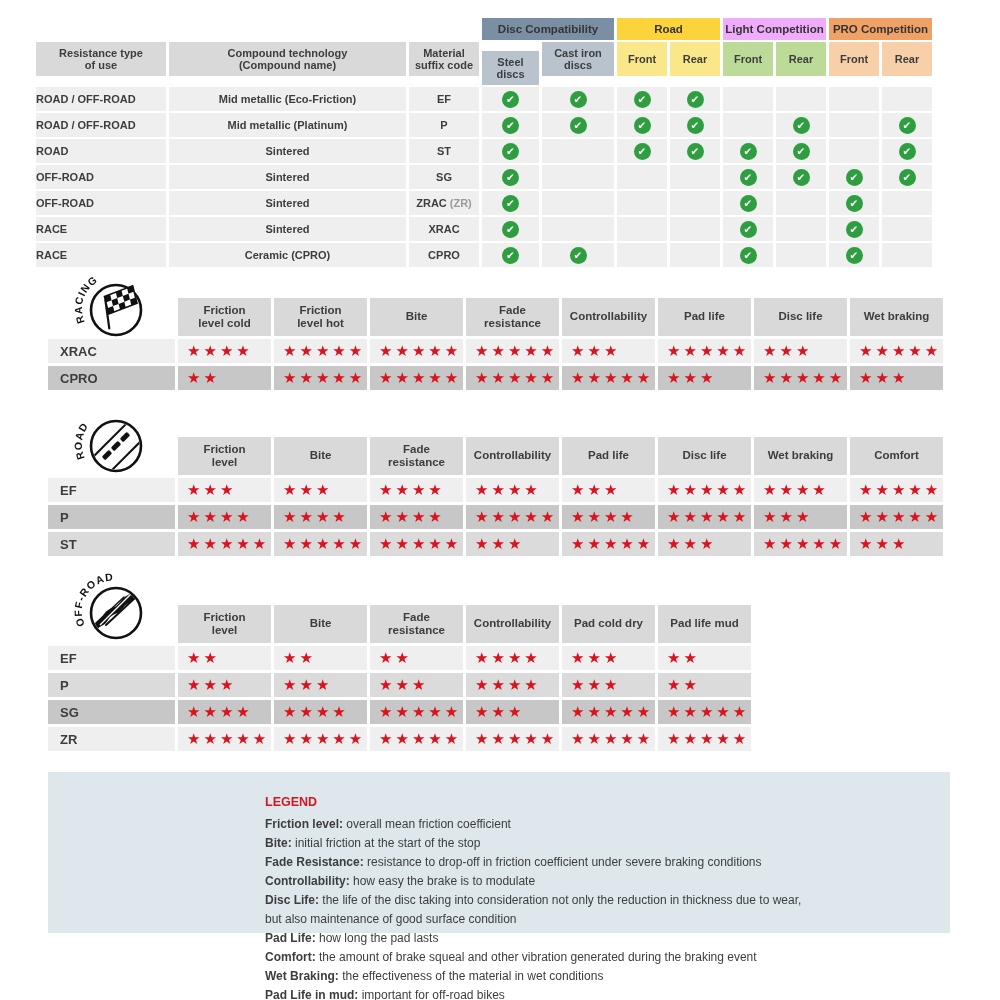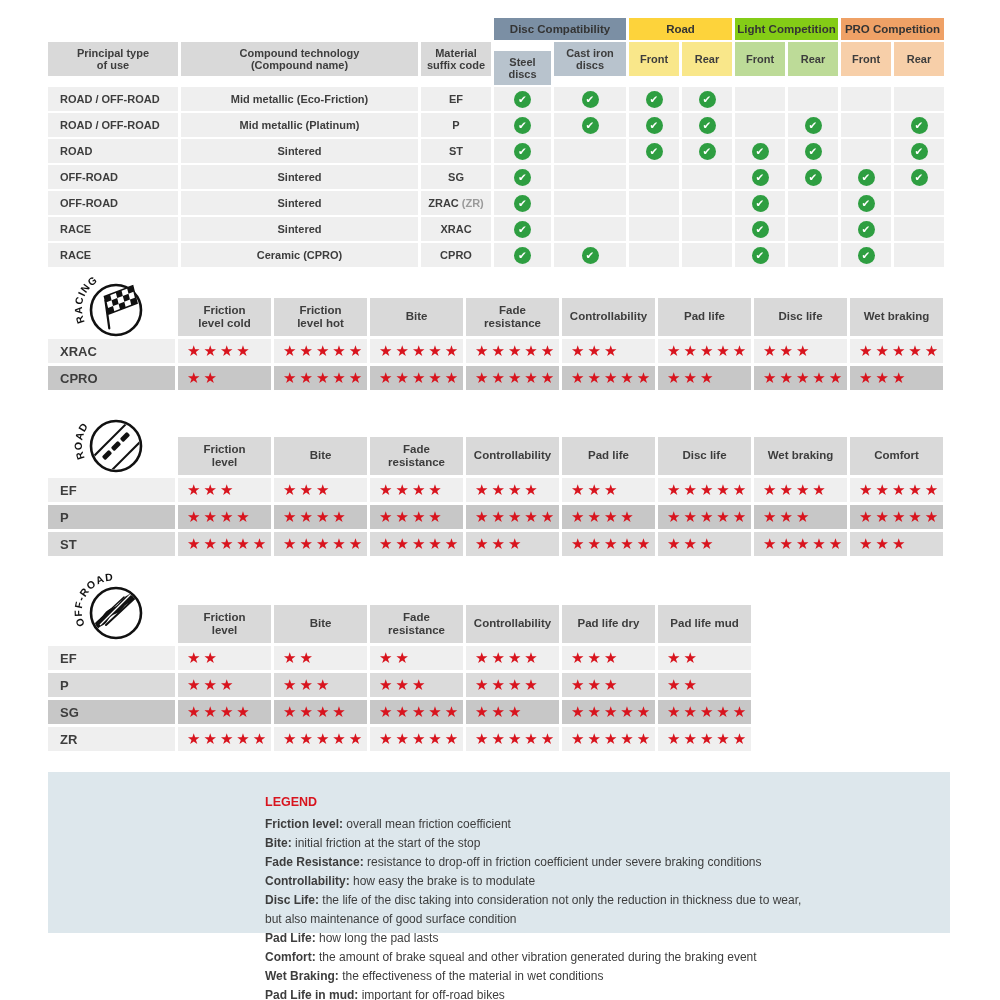--- a/index.html
+++ b/index.html
@@ -5,32 +5,32 @@
   html,body{margin:0;padding:0;}
   body{
     width:1000px;height:1000px;background:#ffffff;position:relative;
     font-family:"Liberation Sans", sans-serif;color:#3d3d3d;
     -webkit-font-smoothing:antialiased;
   }
   #app{position:absolute;inset:0;}
 
   
   .compat{
-    position:absolute;left:48px;top:18px;
+    position:absolute;left:36px;top:18px;
     display:grid;
     grid-template-columns:130px 237px 70px 57px 72px repeat(6,50px);
     column-gap:3px;row-gap:2px;
   }
   .cell{display:flex;align-items:center;justify-content:center;text-align:center;}
   .spacer{background:transparent;}
   .group-h{height:22px;font-size:11.5px;font-weight:700;color:#343434;grid-column:span 2;}
   .sub-h{height:34px;font-size:11px;font-weight:700;line-height:1.12;white-space:pre-line;}
   .hdr-gray{background:var(--header-gray);}
   .data-cell{height:24px;background:var(--row-light);font-size:11px;font-weight:700;}
-  .use-cell{justify-content:flex-start;padding-left:12px;text-align:left;}
+  .use-cell{justify-content:flex-start;text-align:left;}
   .code-note{color:#9a9a9a;margin-left:3px;font-weight:700;}
   .check{
     width:17px;height:17px;border-radius:50%;background:var(--check-green);
     color:#fff;font-size:10.5px;line-height:17px;text-align:center;
     font-family:"DejaVu Sans", sans-serif;
   }
 
   
   .section{position:absolute;left:48px;}
   .sec-icon{position:absolute;left:22px;top:-6px;}
@@ -63,23 +63,23 @@
   .legend-term{font-weight:700;}
 </style>
 </head>
 <body>
 
 <div id="app">
   <div class="compat">
       <div class="cell spacer" style="grid-column: span 3;"></div>
       <div class="cell group-h" style="background: rgb(123, 143, 164);">Disc Compatibility</div>
       <div class="cell group-h" style="background: rgb(253, 211, 59);">Road</div>
-      <div class="cell group-h" style="background: #84cc16;">Light Competition</div>
+      <div class="cell group-h" style="background: #f0abfc;">Light Competition</div>
       <div class="cell group-h" style="background: rgb(239, 161, 102);">PRO Competition</div>
-      <div class="cell sub-h hdr-gray">Principal type
+      <div class="cell sub-h hdr-gray">Resistance type
 of use</div>
       <div class="cell sub-h hdr-gray">Compound technology
 (Compound name)</div>
       <div class="cell sub-h hdr-gray">Material
 suffix code</div>
       <div class="cell sub-h" style="background: rgb(184, 195, 205); margin-top: 9px;">Steel
 discs</div>
       <div class="cell sub-h" style="background: rgb(184, 195, 205);">Cast iron
 discs</div>
       <div class="cell sub-h" style="background: rgb(249, 231, 138);">Front</div>
@@ -377,21 +377,21 @@
             </g>
           </svg></div>
         <div class="sec-grid" style="margin-top: 30px; grid-template-columns: 127px repeat(6, 93px);">
           <div class="cell spacer"></div>
           <div class="cell rate-hdr">Friction
 level</div>
           <div class="cell rate-hdr">Bite</div>
           <div class="cell rate-hdr">Fade
 resistance</div>
           <div class="cell rate-hdr">Controllability</div>
-          <div class="cell rate-hdr">Pad life dry</div>
+          <div class="cell rate-hdr">Pad cold dry</div>
           <div class="cell rate-hdr">Pad life mud</div>
           <div class="cell row-label shade-light">EF</div>
           <div class="cell star-cell shade-light">★★</div>
           <div class="cell star-cell shade-light">★★</div>
           <div class="cell star-cell shade-light">★★</div>
           <div class="cell star-cell shade-light">★★★★</div>
           <div class="cell star-cell shade-light">★★★</div>
           <div class="cell star-cell shade-light">★★</div>
           <div class="cell row-label shade-medium">P</div>
           <div class="cell star-cell shade-medium">★★★</div>

